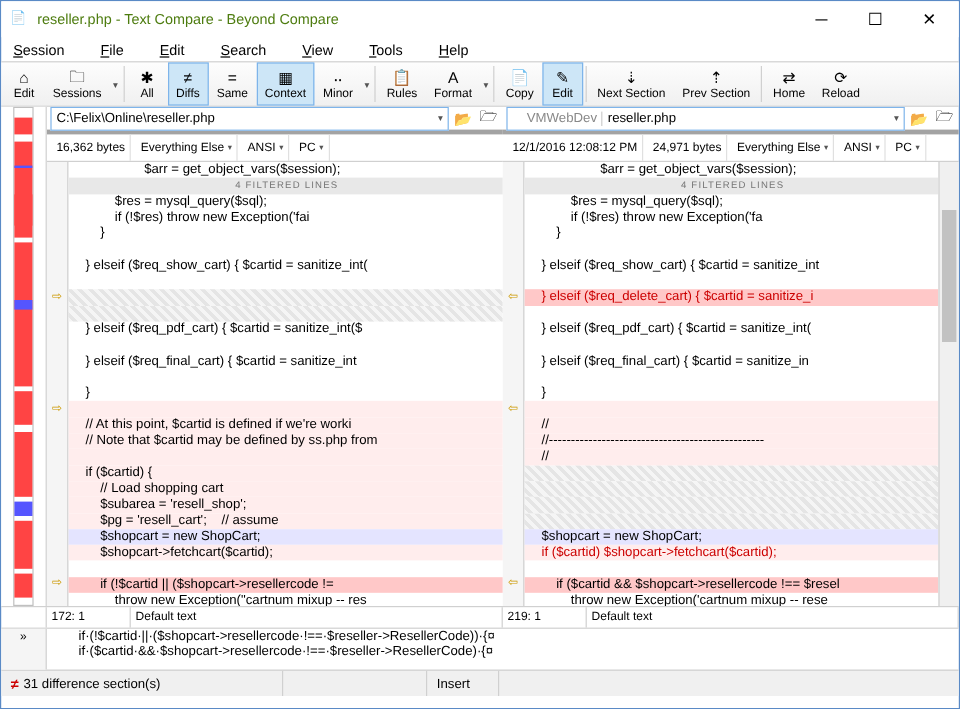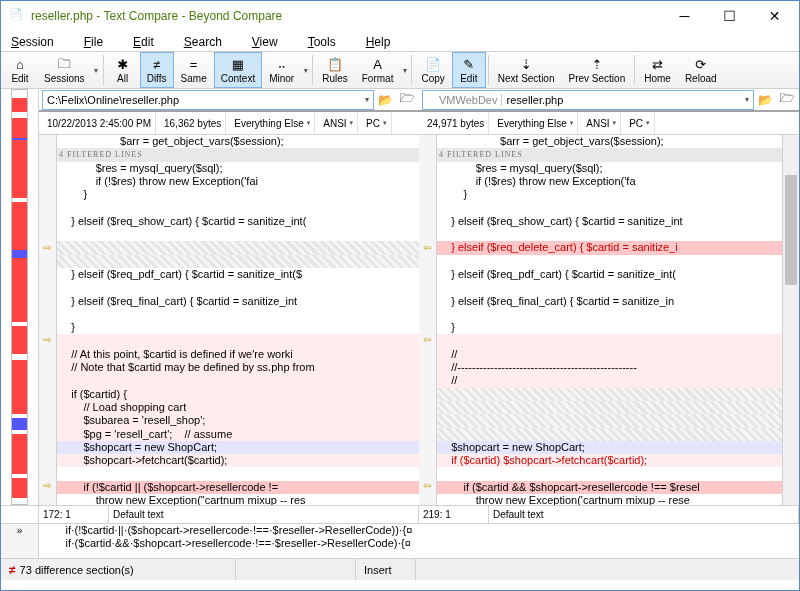--- a/index.html
+++ b/index.html
@@ -16,35 +16,35 @@
 .tbtn { display: flex; flex-direction: column; align-items: center; justify-content: center; padding: 2px 6px; height: 36px; min-width: 34px; font-size: 10px; border: 1px solid transparent; }
 .tbtn.active { background: #cde6f7; border: 1px solid #7eb4ea; }
 .tbtn-icon { width: 16px; height: 16px; display: flex; align-items: center; justify-content: center; font-size: 13px; }
 .tsep { width: 1px; height: 30px; background: #d0d0d0; margin: 0 2px; }
 .tdrop { width: 9px; display: flex; align-items: center; justify-content: center; font-size: 8px; color: #555; }
 .pane-area { display: flex; height: 416px; }
 .thumb-col { width: 38px; background: #fff; border-right: 1px solid #d0d0d0; position: relative; }
 .thumb-strip { position: absolute; left: 10px; right: 10px; top: 0; bottom: 0; background: #fff; border: 1px solid #c0c0c0; }
 .thumb-mark { position: absolute; left: 0; right: 0; }
 .pane { flex: 1; display: flex; flex-direction: column; min-width: 0; }
-.path-row { height: 23px; display: flex; align-items: center; padding: 0 3px; border-bottom: 2px solid #a3a3a3; gap: 3px; }
+.path-row { height: 23px; display: flex; align-items: center; padding: 0 3px; border-bottom: 4px solid #a3a3a3; gap: 3px; }
 .path-input { flex: 1; height: 20px; border: 1px solid #7eb4ea; display: flex; align-items: center; padding: 0 4px; font-size: 11px; background: #fff; }
 .path-input .label { color: #888; padding-right: 4px; border-right: 1px solid #ccc; margin-right: 4px; }
 .path-icon { width: 18px; height: 18px; display: flex; align-items: center; justify-content: center; font-size: 12px; }
 .info-row { height: 23px; display: flex; align-items: center; padding: 0 4px; font-size: 10px; border-bottom: 1px solid #d0d0d0; gap: 4px; }
 .info-seg { padding: 0 4px; border-right: 1px solid #e0e0e0; height: 100%; display: flex; align-items: center; }
 .info-seg.drop::after { content: "▾"; font-size: 7px; margin-left: 3px; color: #555; }
 .code-area { flex: 1; display: flex; min-height: 0; }
 .gutter { width: 18px; background: #f5f5f5; border-right: 1px solid #d0d0d0; display: flex; flex-direction: column; }
 .gut-row { height: 13.3px; display: flex; align-items: center; justify-content: center; font-size: 10px; }
 .code-lines { flex: 1; font-family: Consolas, monospace; font-size: 11px; line-height: 13.3px; white-space: pre; overflow: hidden; position: relative; }
 .line { height: 13.3px; padding-left: 2px; }
 .line.diff-minor { background: #ffeded; }
 .line.diff-imp { background: #ffc8c8; }
-.line.filter-label { background: #e8e8e8; color: #777; font-size: 8px; text-align: left; font-family: Liberation Serif, serif; letter-spacing: 1px; }
+.line.filter-label { background: #e8e8e8; color: #777; font-size: 8px; text-align: center; font-family: Liberation Sans, sans-serif; letter-spacing: 1px; }
 .line.blue { background: #e4e4ff; }
 .hatch { background: repeating-linear-gradient(45deg, #f5f5f5, #f5f5f5 3px, #e5e5e5 3px, #e5e5e5 6px); }
 .red-text { color: #c00; }
 .scroll-v { width: 17px; background: #f0f0f0; border-left: 1px solid #d0d0d0; position: relative; }
 .scroll-thumb { position: absolute; left: 2px; right: 2px; background: #c2c2c2; border-radius: 0; }
 .bottom-ruler-row { height: 18px; display: flex; align-items: center; border-top: 1px solid #d0d0d0; font-size: 10px; }
 .ruler-seg { border-right: 1px solid #d0d0d0; height: 100%; display: flex; align-items: center; padding: 0 4px; }
 .morph-area { height: 35px; border-top: 1px solid #d0d0d0; font-family: Consolas, monospace; font-size: 11px; display: flex; }
 .morph-gut { width: 38px; background: #f5f5f5; border-right: 1px solid #d0d0d0; display: flex; flex-direction:column; }
 .morph-gut-row { height: 13.3px; display:flex; align-items:center; justify-content:center; font-size:10px;}
@@ -168,21 +168,20 @@
   <div class="pane">
     <div class="path-row">
       <div class="path-input">
         <span>C:\Felix\Online\reseller.php</span>
         <span style="margin-left:auto;font-size:8px;color:#555">▾</span>
       </div>
       <span class="path-icon">📂</span>
       <span class="path-icon">🗁</span>
     </div>
     <div class="info-row">
-      <span class="info-seg">10/22/2013 2:45:00 PM</span>
       <span class="info-seg">16,362 bytes</span>
       <span class="info-seg drop">Everything Else</span>
       <span class="info-seg drop">ANSI</span>
       <span class="info-seg drop">PC</span>
     </div>
     <div class="code-area">
       <div class="gutter" id="left-gutter">
           <div class="gut-row" style="color: rgb(204, 153, 0);"></div>
           <div class="gut-row" style="color: rgb(204, 153, 0);"></div>
           <div class="gut-row" style="color: rgb(204, 153, 0);"></div>
@@ -220,20 +219,21 @@
     <div class="path-row">
       <div class="path-input" style="border-color:#7eb4ea;padding-left:16px;">
         <span class="label">VMWebDev</span>
         <span>reseller.php</span>
         <span style="margin-left:auto;font-size:8px;color:#555">▾</span>
       </div>
       <span class="path-icon">📂</span>
       <span class="path-icon">🗁</span>
     </div>
     <div class="info-row">
+      <span class="info-seg">12/1/2016 12:08:12 PM</span>
       <span class="info-seg">24,971 bytes</span>
       <span class="info-seg drop">Everything Else</span>
       <span class="info-seg drop">ANSI</span>
       <span class="info-seg drop">PC</span>
     </div>
     <div class="code-area">
       <div class="gutter" id="right-gutter">
           <div class="gut-row" style="color: rgb(204, 153, 0);"></div>
           <div class="gut-row" style="color: rgb(204, 153, 0);"></div>
           <div class="gut-row" style="color: rgb(204, 153, 0);"></div>
@@ -286,17 +286,17 @@
     </div>
   <div class="morph-lines" id="morph-lines">
       <div class="morph-line diff-imp">        if·(!$cartid·||·($shopcart-&gt;resellercode·!==·$reseller-&gt;ResellerCode))·{¤</div>
       <div class="morph-line ">        if·($cartid·&amp;&amp;·$shopcart-&gt;resellercode·!==·$reseller-&gt;ResellerCode)·{¤</div>
     </div>
 </div>
 
 <div class="statusbar">
   <div class="status-seg" style="width:235px">
     <span class="eq-icon" style="color:#c00;font-weight:bold">≠</span>
-    <span>73 difference section(s)</span>
+    <span>31 difference section(s)</span>
   </div>
   <div class="status-seg" style="width:120px"></div>
   <div class="status-seg" style="width:60px">Insert</div>
 </div>
 
 </body></html>

